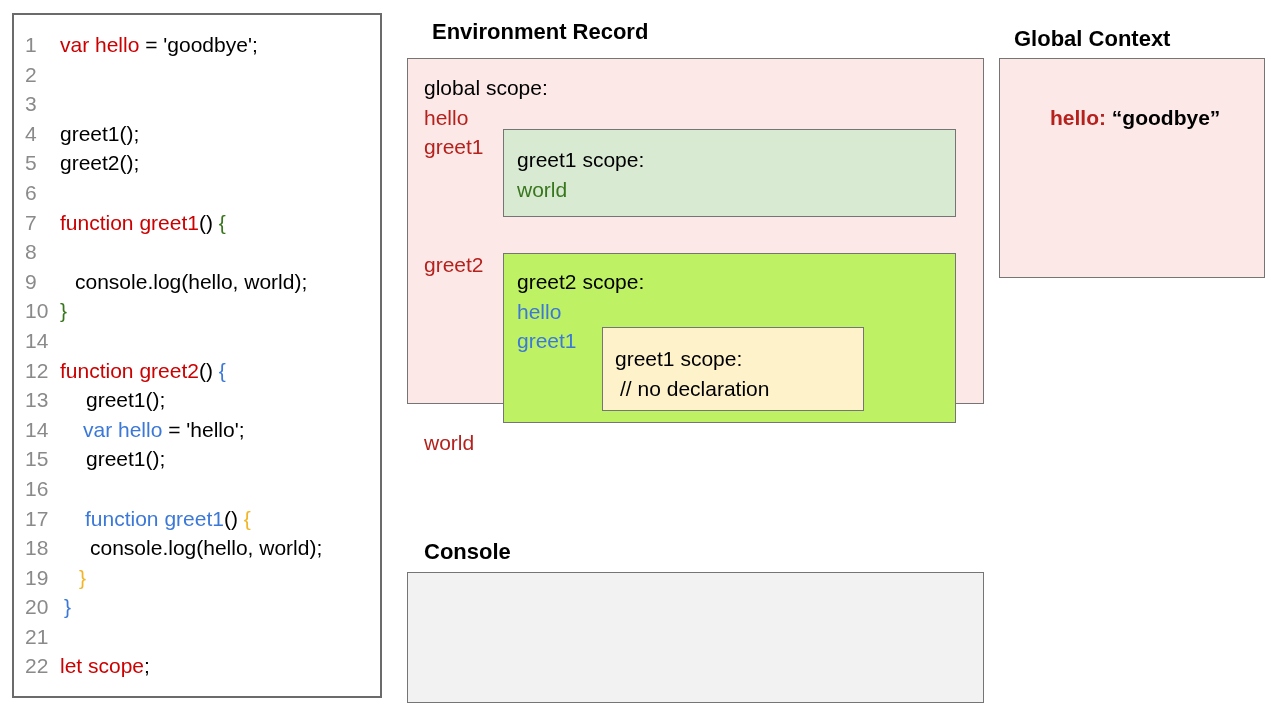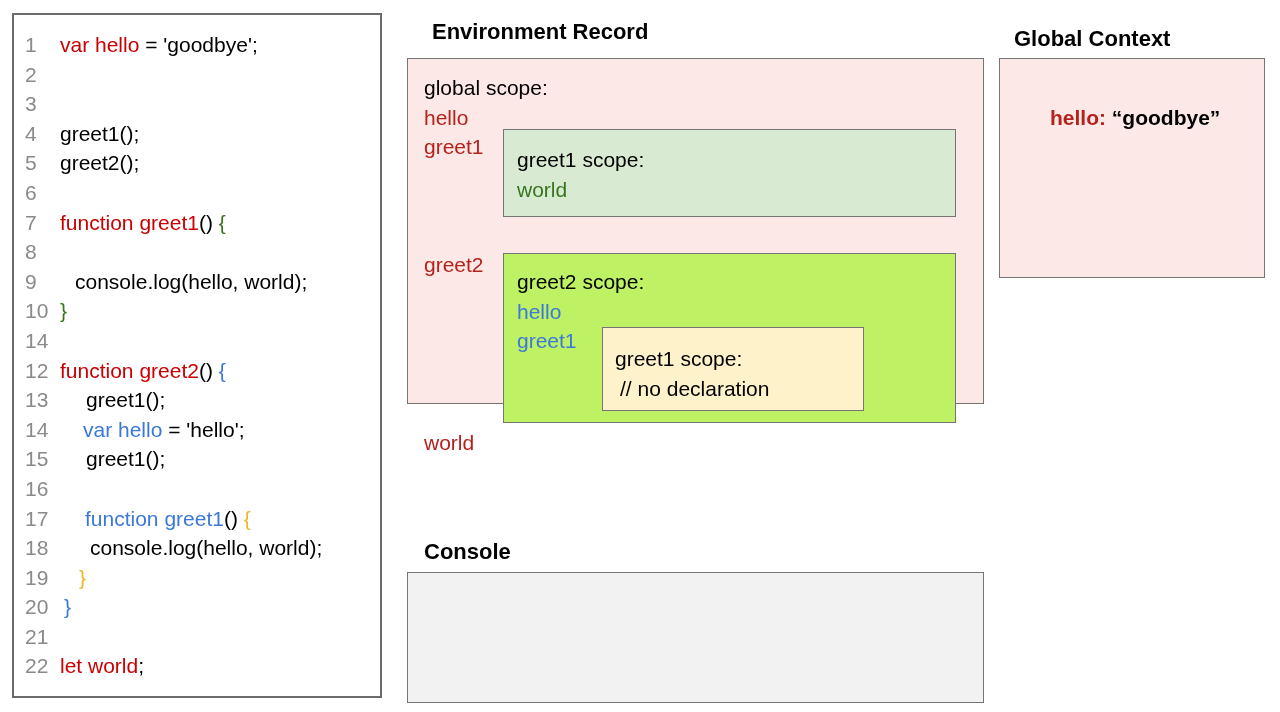--- a/index.html
+++ b/index.html
@@ -76,21 +76,21 @@
         <div class="cl"><span class="ln">12</span><span class="ct" style="padding-left: 0px;"><span class="s-red">function greet2</span><span class="s-k">() </span><span class="s-blue">{</span></span></div>
         <div class="cl"><span class="ln">13</span><span class="ct" style="padding-left: 26px;"><span class="s-k">greet1();</span></span></div>
         <div class="cl"><span class="ln">14</span><span class="ct" style="padding-left: 23px;"><span class="s-blue">var hello</span><span class="s-k"> = 'hello';</span></span></div>
         <div class="cl"><span class="ln">15</span><span class="ct" style="padding-left: 26px;"><span class="s-k">greet1();</span></span></div>
         <div class="cl"><span class="ln">16</span><span class="ct" style="padding-left: 0px;"></span></div>
         <div class="cl"><span class="ln">17</span><span class="ct" style="padding-left: 25px;"><span class="s-blue">function greet1</span><span class="s-k">() </span><span class="s-yellow">{</span></span></div>
         <div class="cl"><span class="ln">18</span><span class="ct" style="padding-left: 30px;"><span class="s-k">console.log(hello, world);</span></span></div>
         <div class="cl"><span class="ln">19</span><span class="ct" style="padding-left: 19px;"><span class="s-yellow">}</span></span></div>
         <div class="cl"><span class="ln">20</span><span class="ct" style="padding-left: 4px;"><span class="s-blue">}</span></span></div>
         <div class="cl"><span class="ln">21</span><span class="ct" style="padding-left: 0px;"></span></div>
-        <div class="cl"><span class="ln">22</span><span class="ct" style="padding-left: 0px;"><span class="s-red">let world</span><span class="s-k">;</span></span></div>
+        <div class="cl"><span class="ln">22</span><span class="ct" style="padding-left: 0px;"><span class="s-red">let scope</span><span class="s-k">;</span></span></div>
       </div>
   </div>
 
   <div id="env-title" class="sec-title">Environment Record</div>
 
   <div id="env-box" class="box">
     <div id="env-global-label" class="t t-black">global scope:</div>
     <div id="env-hello" class="t t-red">hello</div>
     <div id="env-greet1" class="t t-red">greet1</div>
     <div id="env-greet2" class="t t-red">greet2</div>

